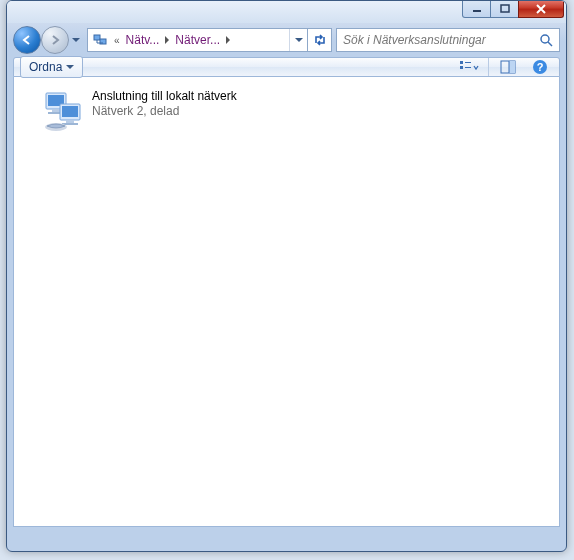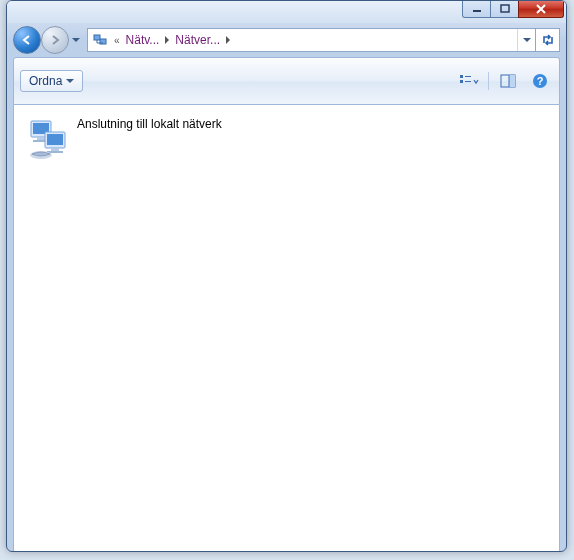--- a/index.html
+++ b/index.html
@@ -98,21 +98,21 @@
     display: flex; align-items: center;
     padding: 0 4px 0 6px;
     font-size: 12px;
     color: #777; font-style: italic;
   }
   .searchbox .ph { flex:1; white-space:nowrap; overflow:hidden; text-overflow:ellipsis; }
   .searchbox .mag { width:18px; display:flex; align-items:center; justify-content:center; }
 
   
   .toolbar {
-    height: 48px;
+    height: 20px;
     margin: 0 6px;
     border: 1px solid #9db7d9;
     border-radius: 3px 3px 0 0;
     background: linear-gradient(#fbfcfe, #e8eff9 48%, #dde8f6 52%, #eff4fb);
     display: flex; align-items: center;
     padding: 0 6px;
     gap: 6px;
   }
   .ordna {
     height: 22px;
@@ -131,21 +131,21 @@
   }
   .tool-sep { width:1px; height:18px; background:#b9cbe4; }
 
   
   .content {
     margin: 0 6px 6px 6px;
     background: #fff;
     border: 1px solid #9db7d9;
     border-top: none;
     height: 450px;
-    padding: 8px 9px;
+    padding: 8px 24px;
   }
   .item {
     display: flex; align-items: flex-start; gap: 6px;
     width: 260px;
     padding: 4px;
   }
   .item-icon { width: 44px; height: 44px; flex-shrink:0; }
   .item-text { font-size: 12px; line-height: 15px; }
   .item-title { color: #000; }
   .item-sub { color: #6d6d6d; }
@@ -214,20 +214,29 @@
           </div>
         <div class="addr-refresh">
           <svg width="16" height="16">
             <path d="M4 11 L4 5 L10 5 M8 3 L10 5 L8 7" fill="none" stroke="#2a62b4" stroke-width="1.6"></path>
             <path d="M12 5 L12 11 L6 11 M8 13 L6 11 L8 9" fill="none" stroke="#2a62b4" stroke-width="1.6"></path>
           </svg>
         </div>
       </div>
     </div>
 
+    <div class="searchbox">
+      <span class="ph">Sök i Nätverksanslutningar</span>
+      <span class="mag">
+        <svg width="14" height="14">
+            <circle cx="6" cy="6" r="4" fill="none" stroke="#3b6fb5" stroke-width="1.5"></circle>
+            <line x1="9" y1="9" x2="13" y2="13" stroke="#3b6fb5" stroke-width="1.5"></line>
+          </svg>
+      </span>
+    </div>
   </div>
 
   <div class="toolbar">
     <div class="ordna">
       <span>Ordna</span>
       <span class="tri-down"></span>
     </div>
     <div class="spacer"></div>
     <div class="tool-icon">
       <svg width="20" height="14">
@@ -266,17 +275,18 @@
           <rect x="18" y="15" width="20" height="16" rx="1" fill="#d9e8fb" stroke="#7ba6db"></rect>
           <rect x="20" y="17" width="16" height="11" fill="#4e8fd9"></rect>
           <rect x="24" y="31" width="8" height="3" fill="#b8cce6"></rect>
           <rect x="20" y="34" width="16" height="2" fill="#9cb6d6"></rect>
           <ellipse cx="14" cy="38" rx="11" ry="4" fill="#cfd8e6"></ellipse>
           <path d="M5 37 Q14 33 23 37 Q14 41 5 37" fill="#a8bcd9" stroke="#6b87ad" stroke-width="0.6"></path>
         </svg>
       </div>
       <div class="item-text">
         <div class="item-title">Anslutning till lokalt nätverk</div>
+        <div class="item-sub">Nätverk  2, delad</div>
       </div>
     </div>
   </div>
 
 </div>
 
 </body></html>

